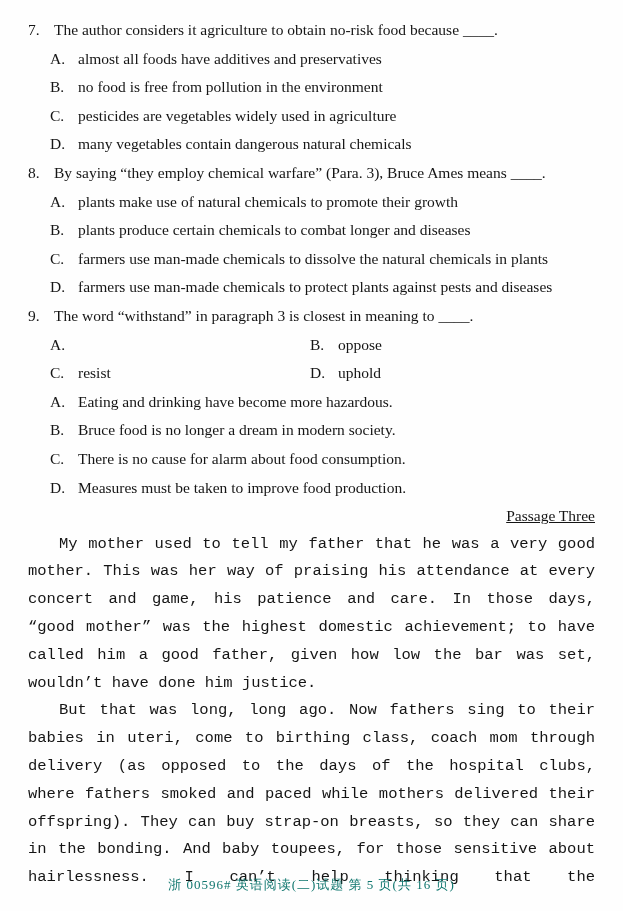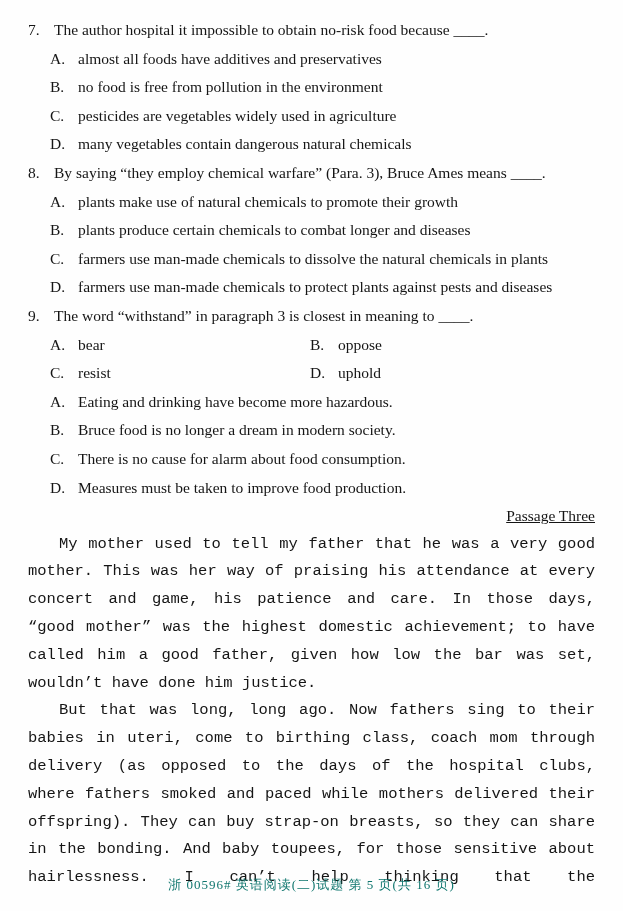--- a/index.html
+++ b/index.html
@@ -85,21 +85,21 @@
 </style>
 </head>
 <body>
 
 <div class="page">
   <div class="qa-area">
 
     <div class="question">
       <div class="q-stem">
         <span class="q-num">7.</span>
-        <span class="q-stem-text">The author hospital it impossible to obtain no-risk food because ____.</span>
+        <span class="q-stem-text">The author considers it agriculture to obtain no-risk food because ____.</span>
       </div>
       <div class="options">
         <div class="option">
           <span class="opt-letter">A.</span>
           <span class="opt-text">almost all foods have additives and preservatives</span>
         </div>
         <div class="option">
           <span class="opt-letter">B.</span>
           <span class="opt-text">no food is free from pollution in the environment</span>
         </div>
@@ -140,21 +140,20 @@
     </div>
 
     <div class="question">
       <div class="q-stem">
         <span class="q-num">9.</span>
         <span class="q-stem-text">The word “withstand” in paragraph 3 is closest in meaning to ____.</span>
       </div>
       <div class="options-2col">
         <div class="option">
           <span class="opt-letter">A.</span>
-          <span class="opt-text">bear</span>
         </div>
         <div class="option">
           <span class="opt-letter">B.</span>
           <span class="opt-text">oppose</span>
         </div>
         <div class="option">
           <span class="opt-letter">C.</span>
           <span class="opt-text">resist</span>
         </div>
         <div class="option">

